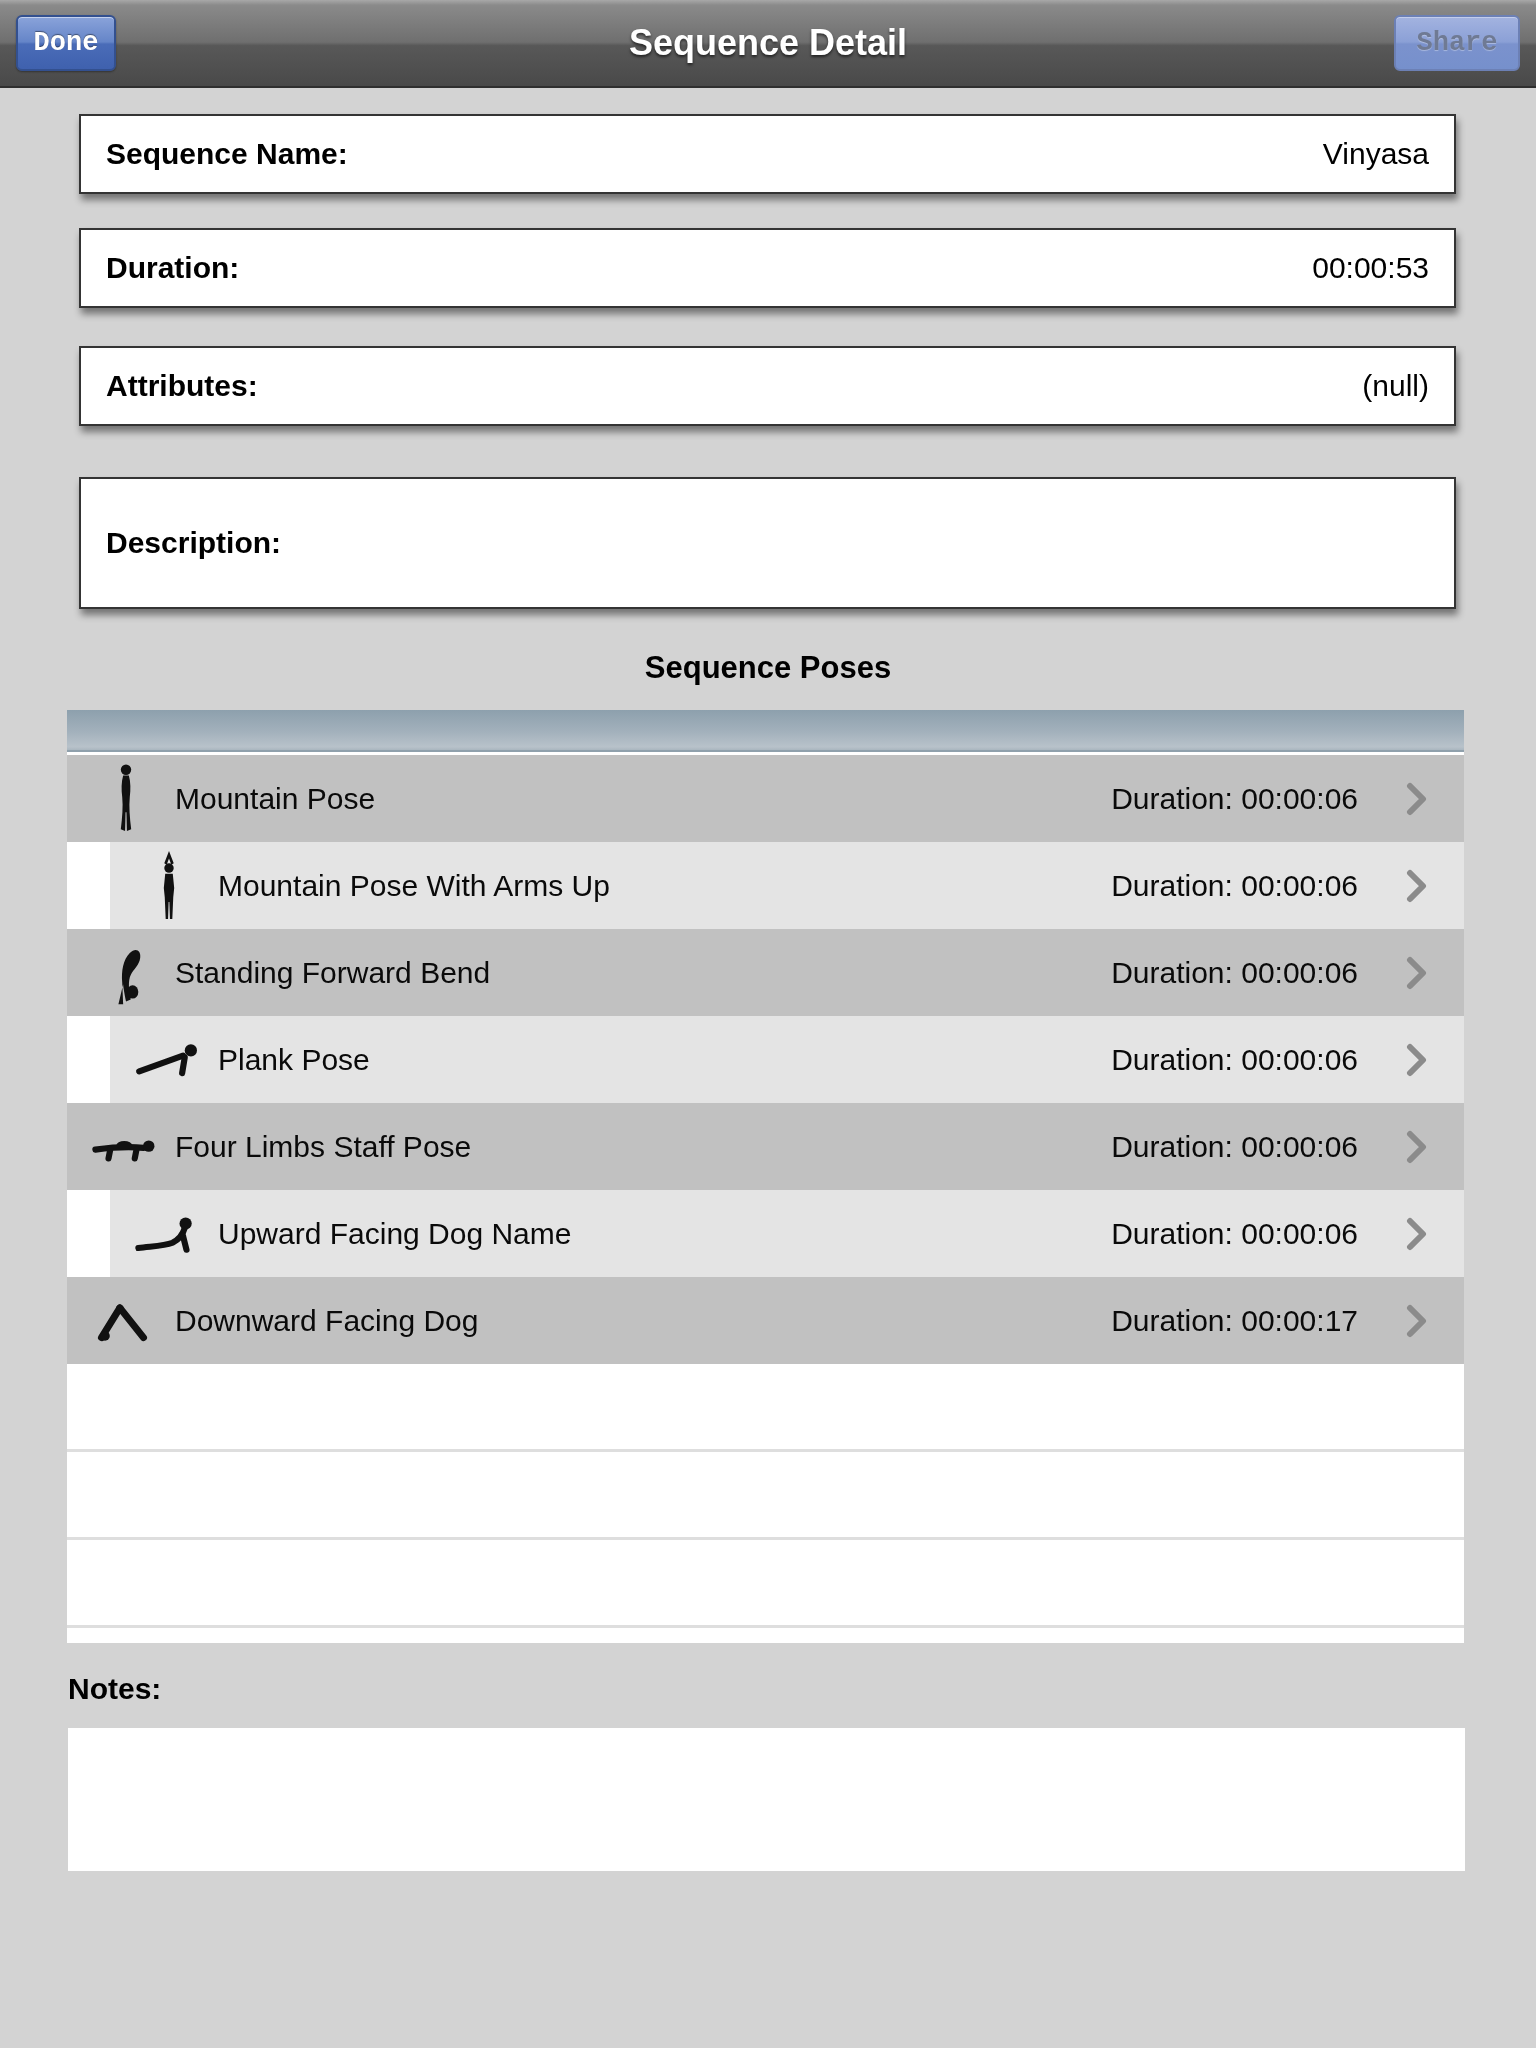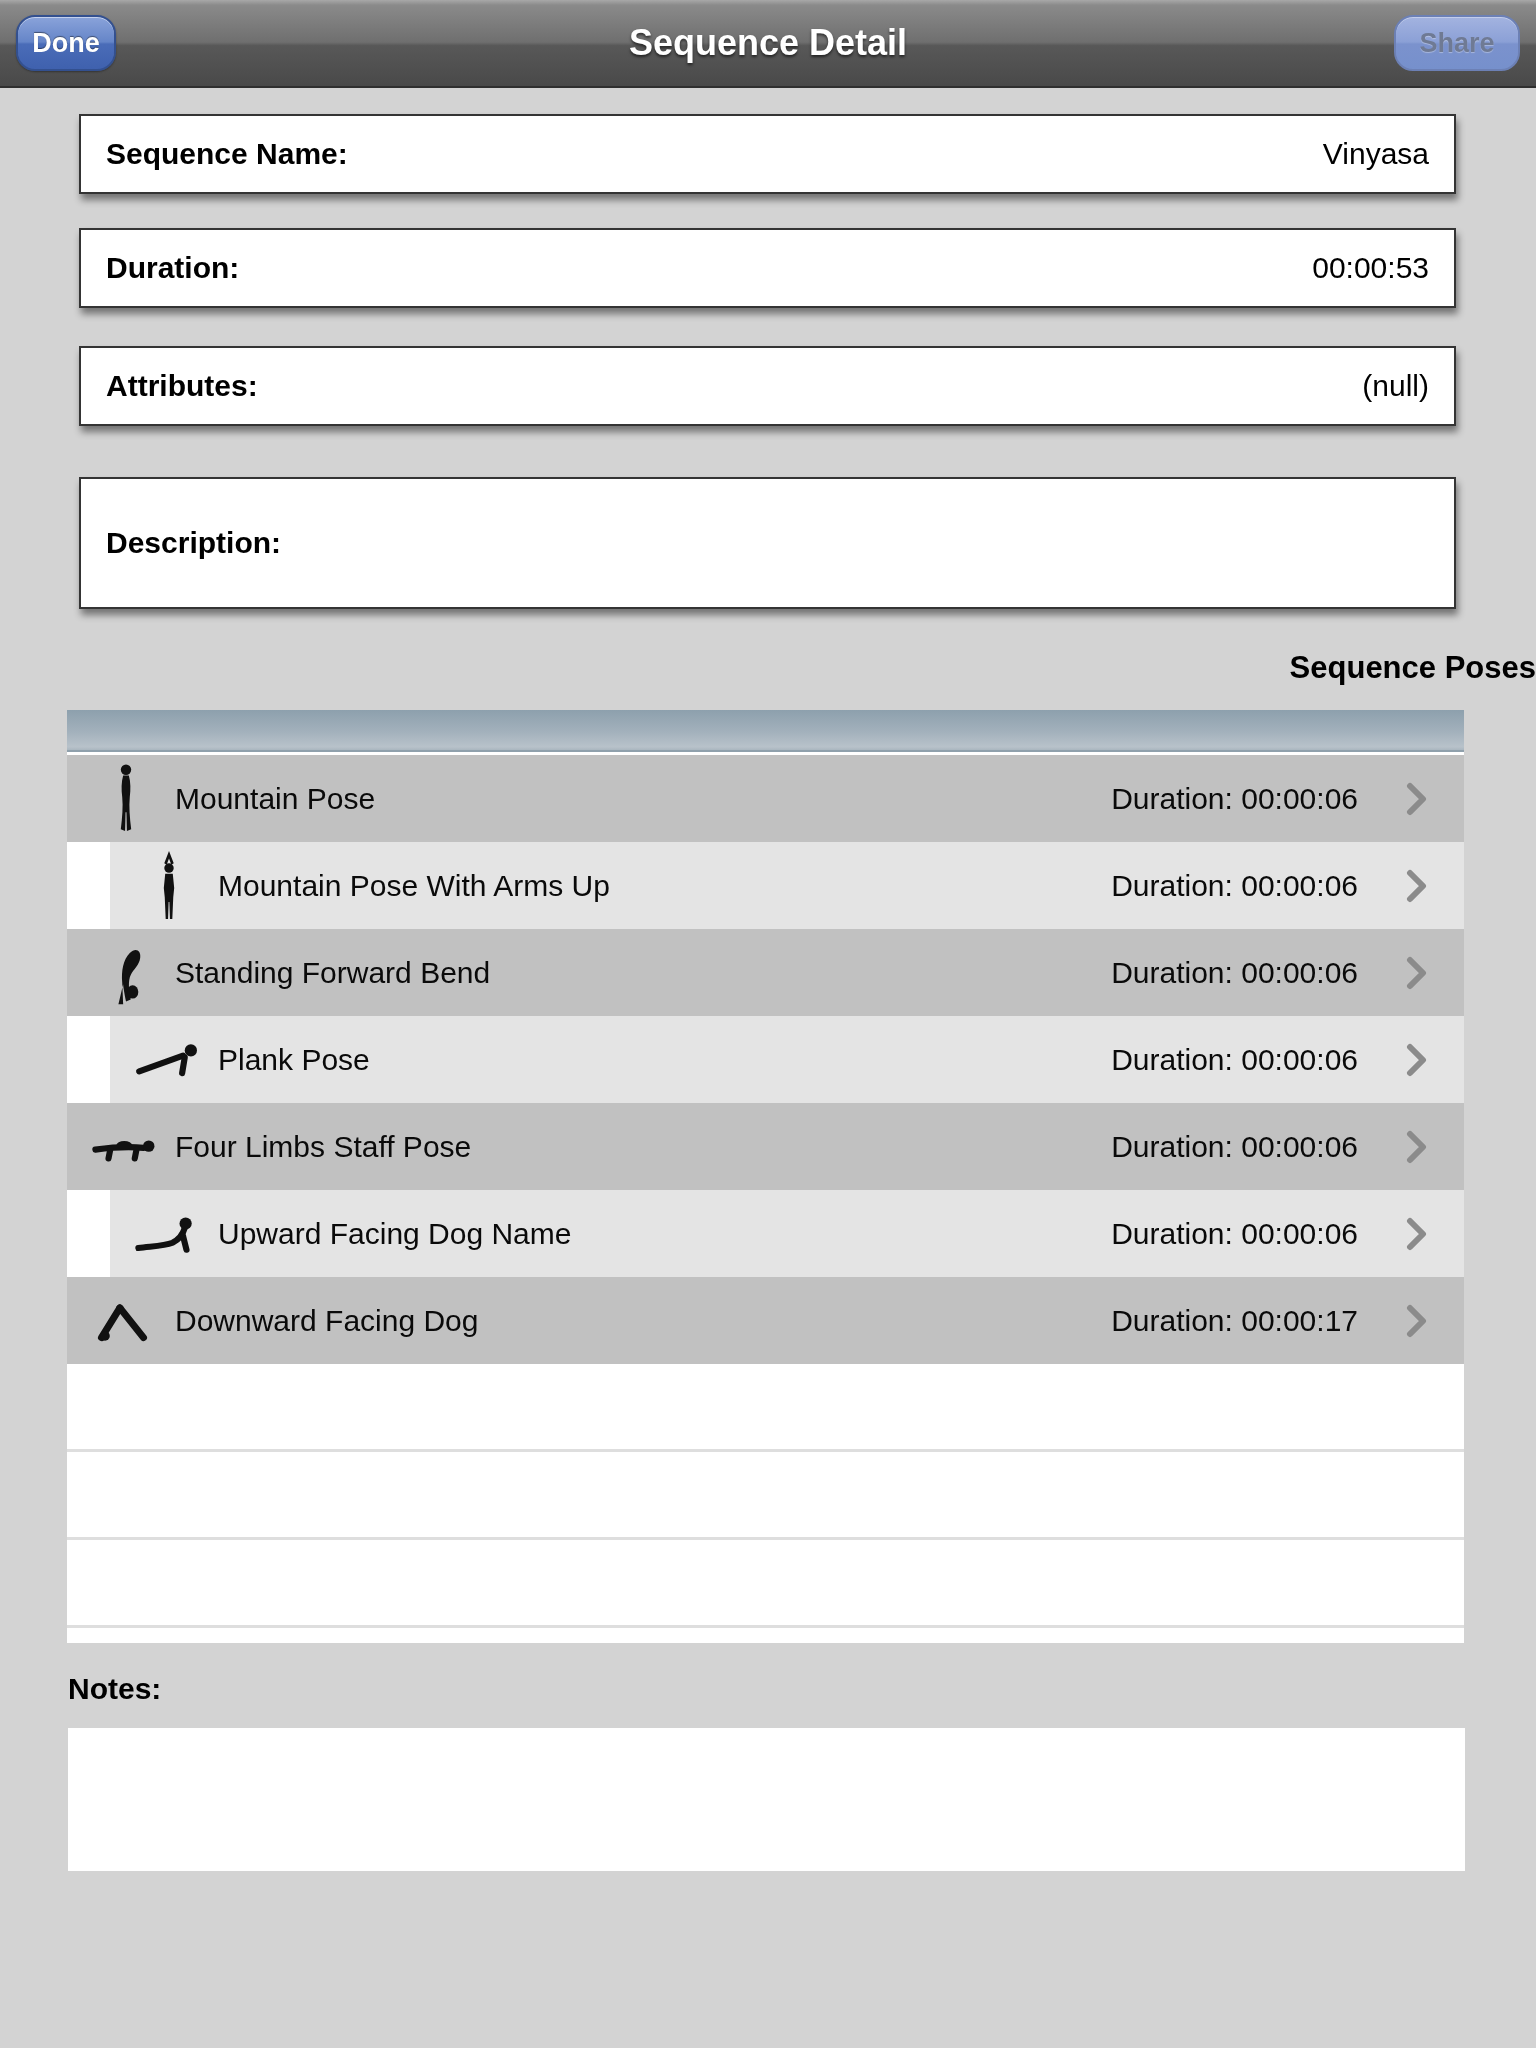--- a/index.html
+++ b/index.html
@@ -6,23 +6,23 @@
   body{font-family:"Liberation Sans", sans-serif; background:#d3d3d3;}
   .screen{position:relative;width:1536px;height:2048px;background:#d3d3d3;overflow:hidden;}
 
   
   .navbar{position:absolute;left:0;top:0;width:1536px;height:88px;
     background:linear-gradient(to bottom,#a8a8a8 0%,#8a8a8a 6%,#6f6f6f 49%,#585858 53%,#494949 100%);
     border-bottom:2px solid #2f2f2f;box-sizing:border-box;}
   .nav-title{position:absolute;left:0;top:0;width:100%;height:86px;line-height:86px;
     text-align:center;color:#fff;font-size:36px;font-weight:bold;
     text-shadow:0 2px 3px rgba(0,0,0,0.6);}
-  .nav-btn{position:absolute;top:15px;height:56px;border-radius:19px;
+  .nav-btn{position:absolute;top:15px;height:56px;border-radius:6px;
     font-weight:bold;font-size:27px;display:flex;align-items:center;justify-content:center;
-    box-sizing:border-box;cursor:pointer;}
+    box-sizing:border-box;cursor:pointer;font-family:Liberation Mono, monospace;}
   .btn-done{left:16px;width:100px;
     background:linear-gradient(to bottom,#8aa3da 0%,#6585c8 48%,#4a6cb8 52%,#3f61ae 100%);
     border:2px solid #33508f;color:#fff;text-shadow:0 -1px 1px rgba(0,0,0,0.45);
     box-shadow:inset 0 1px 0 rgba(255,255,255,0.5),0 1px 2px rgba(0,0,0,0.35);}
   .btn-share{right:16px;width:126px;
     background:linear-gradient(to bottom,#a3b3e0 0%,#8ba0d6 48%,#7b92cd 52%,#7690cc 100%);
     border:2px solid #6c80b5;color:#6f7a94;text-shadow:0 1px 1px rgba(255,255,255,0.35);
     box-shadow:inset 0 1px 0 rgba(255,255,255,0.35);}
 
   
@@ -31,21 +31,21 @@
     box-shadow:2px 6px 7px rgba(0,0,0,0.45);
     display:flex;align-items:center;justify-content:space-between;padding:8px 25px;}
   .field-label{font-weight:bold;font-size:30px;color:#000;}
   .field-value{font-size:30px;color:#000;}
   #field-name{top:114px;height:80px;}
   #field-duration{top:228px;height:80px;}
   #field-attributes{top:346px;height:80px;}
   #field-description{top:477px;height:132px;}
 
   
-  .poses-title{position:absolute;left:0;top:650px;width:100%;text-align:right;
+  .poses-title{position:absolute;left:0;top:650px;width:100%;text-align:center;
     font-size:31px;font-weight:bold;color:#000;}
   .pose-table{position:absolute;left:67px;top:710px;width:1397px;background:#fff;}
   .table-header-bar{height:40px;
     background:linear-gradient(to bottom,#8da0ad 0%,#a3b1bc 55%,#b8c2ca 92%,#aab6bf 100%);
     border-bottom:2px solid #8fa0ac;margin-bottom:3px;}
   .pose-row{height:87px;display:flex;align-items:center;}
   .pose-row.dark{background:#c1c1c1;}
   .pose-row.light{background:#e4e4e4;margin-left:43px;}
   .pose-icon{width:70px;margin-left:24px;display:flex;align-items:center;justify-content:center;flex:0 0 auto;}
   .pose-name{margin-left:14px;font-size:30px;color:#0a0a0a;white-space:nowrap;}

